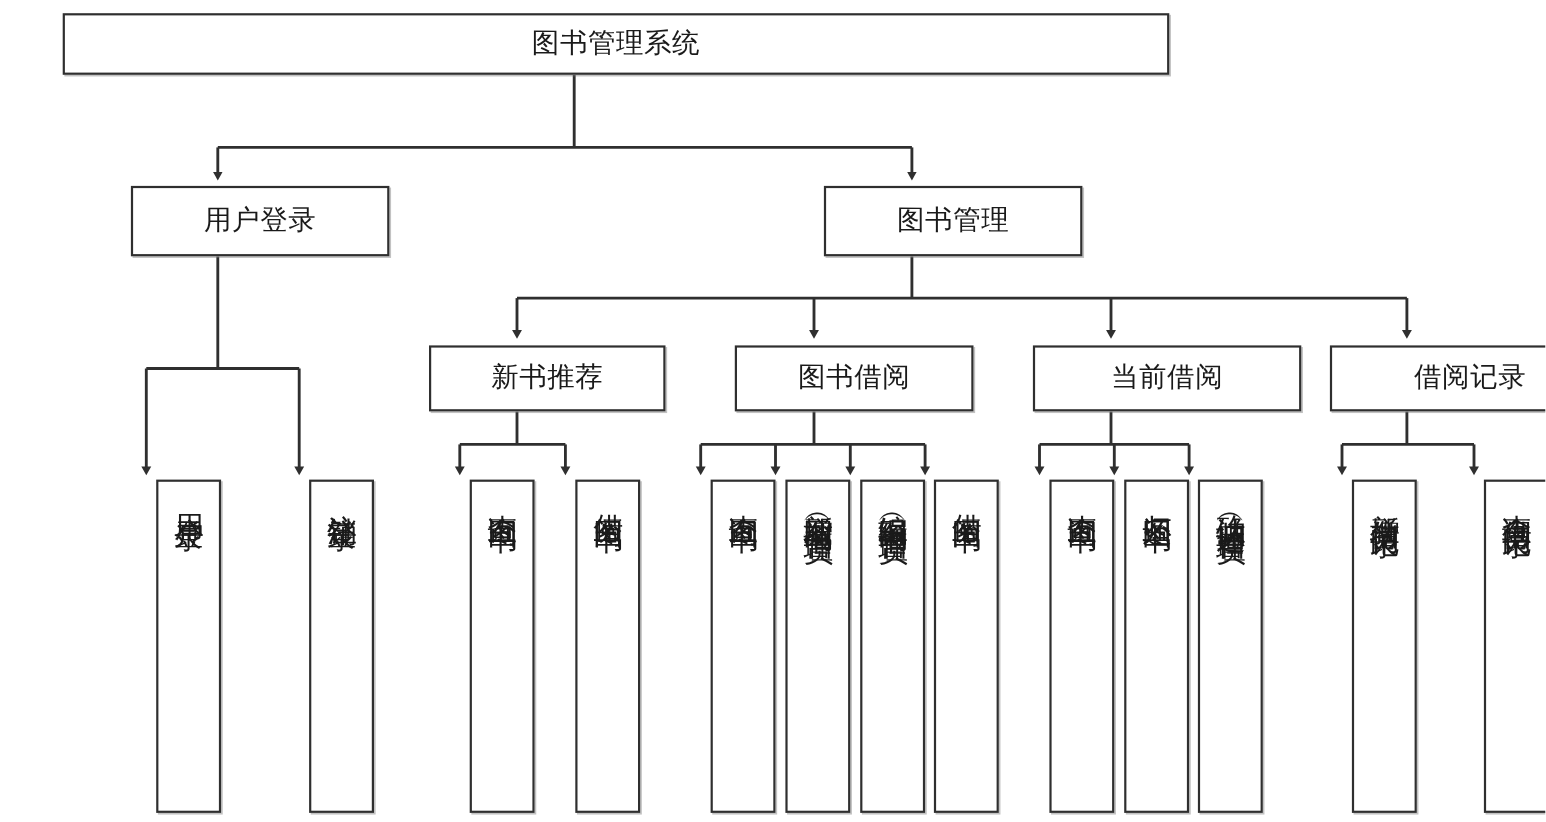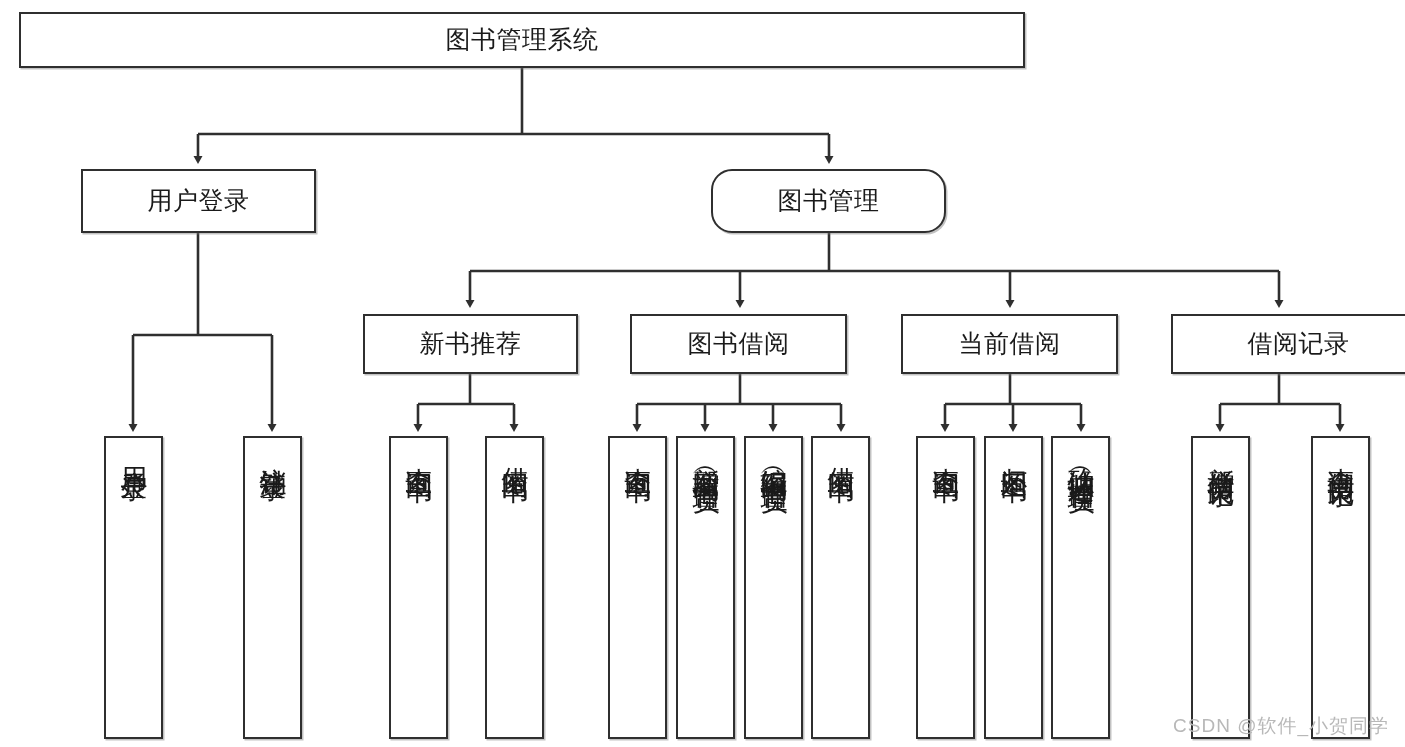--- a/index.html
+++ b/index.html
@@ -28,20 +28,21 @@
   .node {
     position: absolute;
     box-sizing: border-box;
     border: 2.5px solid #2f2f2f;
     background: #ffffff;
     display: flex;
     align-items: center;
     justify-content: center;
     color: #1a1a1a;
     box-shadow: 1.5px 1.5px 0 rgba(120,120,120,0.45);
+    margin-left: 38px;
   }
   .node .label {
     display: block;
     line-height: 1.18;
     letter-spacing: 0.5px;
   }
   .node.horiz .label {
     font-size: 25px;
     white-space: nowrap;
   }
@@ -124,31 +125,31 @@
     </g>
   </svg>
 
   <div class="node horiz" id="node-root" style="left: 19px; top: 12px; width: 1006px; height: 56px;">
     <span class="label">图书管理系统</span>
   </div>
 
   <div class="node horiz" id="node-l1-0" style="left: 81px; top: 169px; width: 235px; height: 64px;">
     <span class="label">用户登录</span>
   </div>
-  <div class="node horiz" id="node-l1-1" style="left: 711px; top: 169px; width: 235px; height: 64px; border-radius: 21px;">
+  <div class="node horiz" id="node-l1-1" style="left: 711px; top: 169px; width: 235px; height: 64px;">
     <span class="label">图书管理</span>
   </div>
 
-  <div class="node horiz" id="node-l2-0" style="left: 363px; top: 314px; width: 215px; height: 60px;">
+  <div class="node horiz" id="node-l2-0" style="left: 352px; top: 314px; width: 215px; height: 60px;">
     <span class="label">新书推荐</span>
   </div>
   <div class="node horiz" id="node-l2-1" style="left: 630px; top: 314px; width: 217px; height: 60px;">
     <span class="label">图书借阅</span>
   </div>
-  <div class="node horiz" id="node-l2-2" style="left: 901px; top: 314px; width: 217px; height: 60px;">
+  <div class="node horiz" id="node-l2-2" style="left: 901px; top: 314px; width: 244px; height: 60px;">
     <span class="label">当前借阅</span>
   </div>
   <div class="node horiz" id="node-l2-3" style="left: 1171px; top: 314px; width: 255px; height: 60px;">
     <span class="label">借阅记录</span>
   </div>
 
   <div class="node vert" id="leaf-0" style="left: 104px; top: 436px; width: 59px; height: 303px;">
     <span class="label">用户登录</span>
   </div>
   <div class="node vert" id="leaf-1" style="left: 243px; top: 436px; width: 59px; height: 303px;">
@@ -181,14 +182,13 @@
   <div class="node vert" id="leaf-10" style="left: 1051px; top: 436px; width: 59px; height: 303px;">
     <span class="label">确认归还（管理员）</span>
   </div>
   <div class="node vert" id="leaf-11" style="left: 1191px; top: 436px; width: 59px; height: 303px;">
     <span class="label">新增借阅记录</span>
   </div>
   <div class="node vert" id="leaf-12" style="left: 1311px; top: 436px; width: 59px; height: 303px;">
     <span class="label">查询借阅记录</span>
   </div>
 
-  <div class="watermark">CSDN @软件_小贺同学</div>
 </div>
 
 </body></html>

